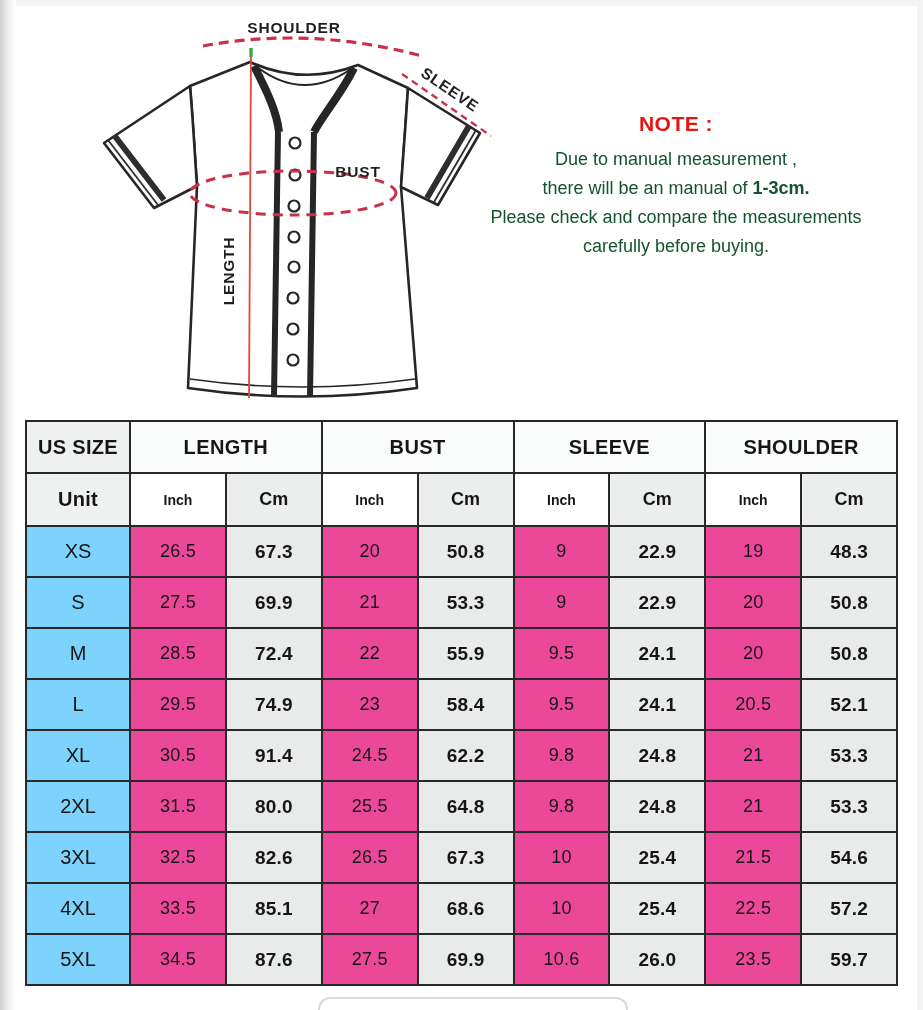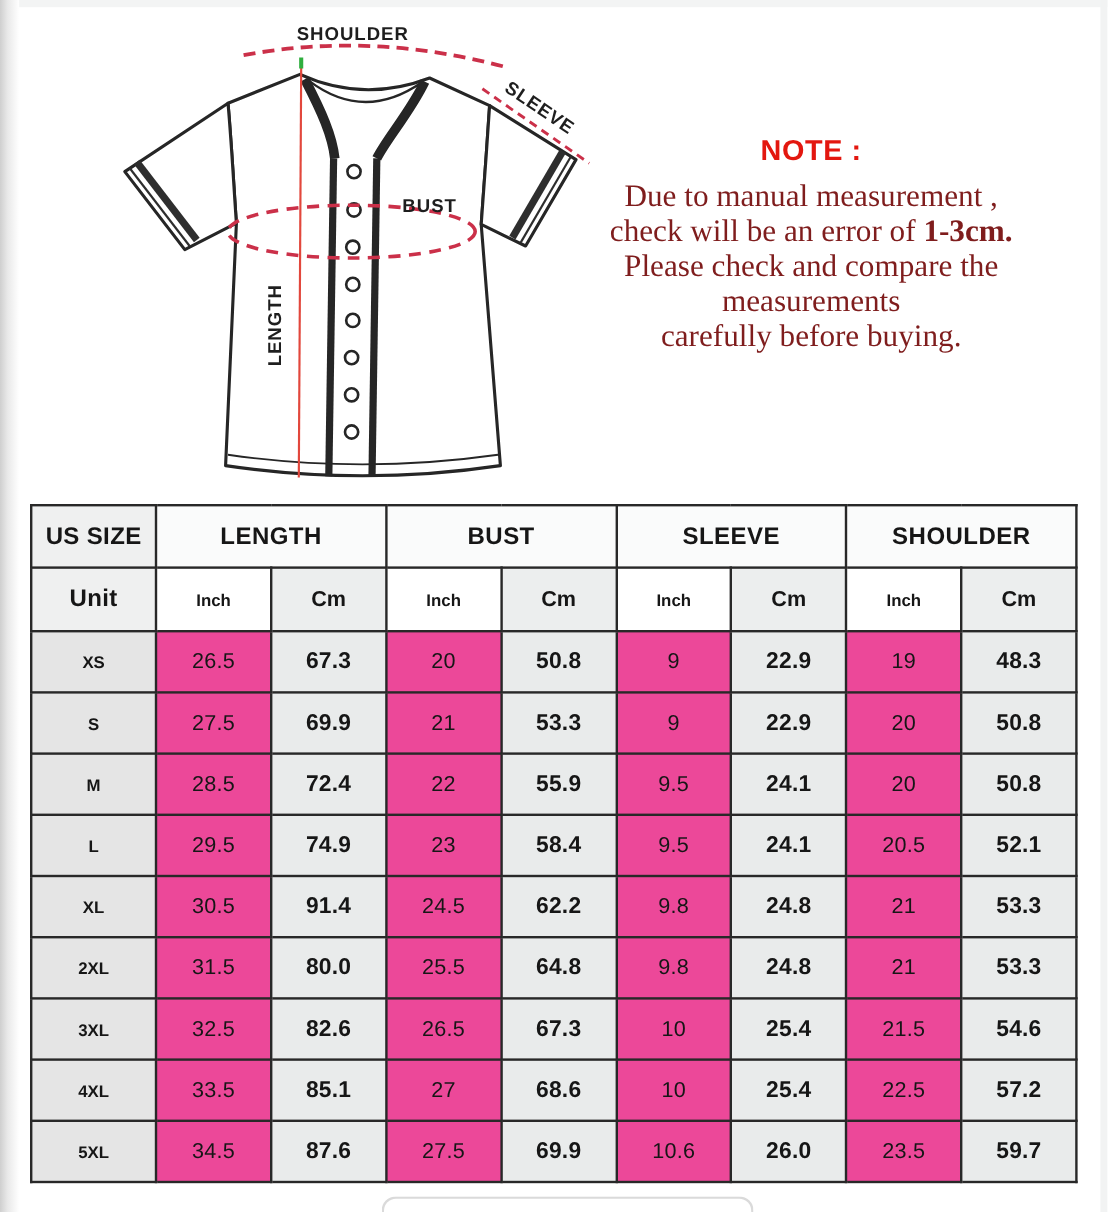--- a/index.html
+++ b/index.html
@@ -10,40 +10,40 @@
     color:#1b1b1b;
   }
   .edge-top{position:absolute;left:0;top:0;width:923px;height:6px;background:#f3f4f4;}
   .edge-right{position:absolute;right:0;top:0;width:6px;height:1010px;background:#f2f3f3;}
   .edge-left{position:absolute;left:0;top:0;width:16px;height:1010px;
     background:linear-gradient(to right,#cfcfcf 0%,#e9e9e9 40%,#ffffff 100%);}
   
   .jersey-wrap{position:absolute;left:50px;top:8px;width:470px;height:410px;}
   
   .note{position:absolute;left:445px;top:112px;width:462px;text-align:center;}
-  .note-title{font-size:24px;font-weight:bold;color:#e3170f;letter-spacing:.5px;margin-bottom:9px;}
-  .note-body{font-size:26px;line-height:29px;color:#7f1d1d;font-weight:500;font-family:Liberation Serif, serif;}
+  .note-title{font-size:21px;font-weight:bold;color:#e3170f;letter-spacing:.5px;margin-bottom:9px;}
+  .note-body{font-size:18px;line-height:29px;color:#14532d;font-weight:500;}
   .note-bold{font-weight:bold;}
   
   table.size-table{
     position:absolute;left:25px;top:420px;width:873px;height:566px;
     border-collapse:collapse;table-layout:fixed;
     border:2.5px solid #282828;
   }
   table.size-table td,table.size-table th{
     border:2.5px solid #282828;text-align:center;vertical-align:middle;
     padding:0;color:#161616;
   }
   tr.group-row{height:52px;}
   tr.unit-row{height:53px;}
   th.c-label{background:#eff0f0;font-size:20px;font-weight:bold;letter-spacing:.3px;}
   th.c-group{background:#fafbfb;font-size:20px;font-weight:bold;letter-spacing:.4px;}
   th.c-unit-inch{background:#ffffff;font-size:14px;font-weight:bold;}
   th.c-unit-cm{background:#eceeee;font-size:18px;font-weight:bold;}
-  td.c-size{background:#e5e5e5;font-size:14px;font-weight:bold;}
+  td.c-size{background:#7dd3fc;font-size:20px;font-weight:normal;}
   td.c-inch{background:#ec4899;font-size:18px;font-weight:normal;letter-spacing:.2px;}
   td.c-cm{background:#e9ebeb;font-size:19px;font-weight:bold;letter-spacing:.2px;}
   
   .partial-box{
     position:absolute;left:318px;top:997px;width:306px;height:14px;
     background:#ffffff;border:2px solid #dadada;border-bottom:none;
     border-radius:12px 12px 0 0;
   }
 </style>
 </head>
@@ -97,21 +97,21 @@
     <text transform="translate(397,86) rotate(34)" text-anchor="middle" font-size="15.5" font-weight="bold" fill="#1e1e1e" letter-spacing="0.8">SLEEVE</text>
     <text x="308" y="169" text-anchor="middle" font-size="15.5" font-weight="bold" fill="#1e1e1e" letter-spacing="0.8">BUST</text>
     <text transform="translate(184,263) rotate(-90)" text-anchor="middle" font-size="15.5" font-weight="bold" fill="#1e1e1e" letter-spacing="0.8">LENGTH</text>
   </svg>
 </div>
 
 <div class="note">
   <div class="note-title">NOTE :</div>
   <div class="note-body">
     <div>Due to manual measurement ,</div>
-    <div><span>check will be an error of </span><span class="note-bold">1-3cm.</span></div>
+    <div><span>there will be an manual of </span><span class="note-bold">1-3cm.</span></div>
     <div>Please check and compare the measurements</div>
     <div>carefully before buying.</div>
   </div>
 </div>
 
 <table class="size-table">
   <colgroup>
     <col style="width:104px">
     <col>
       <col>

